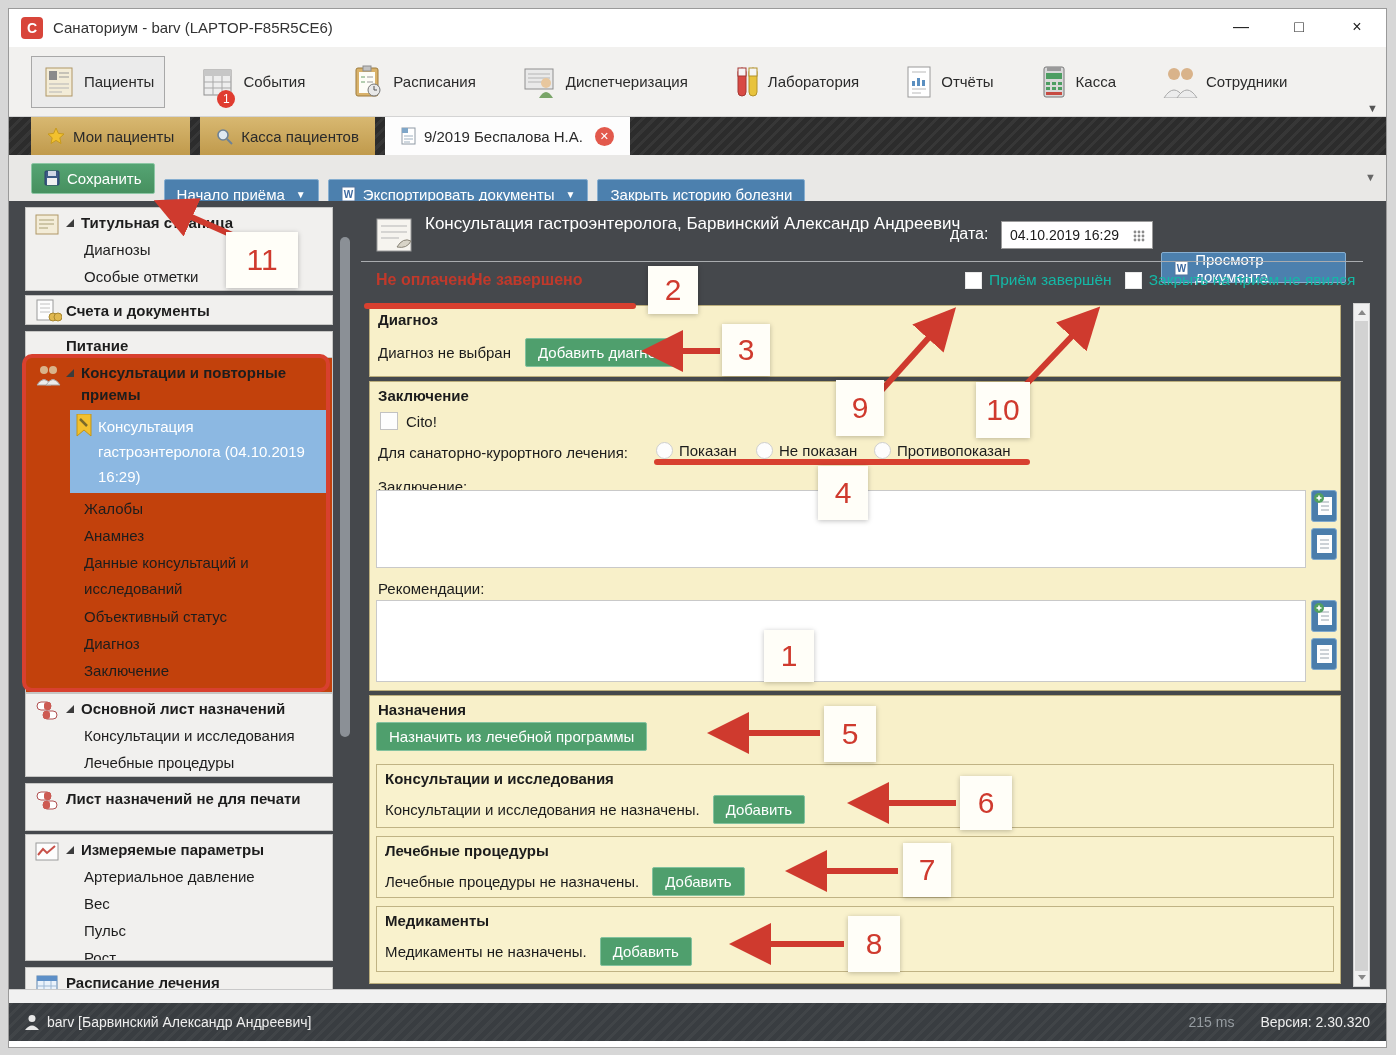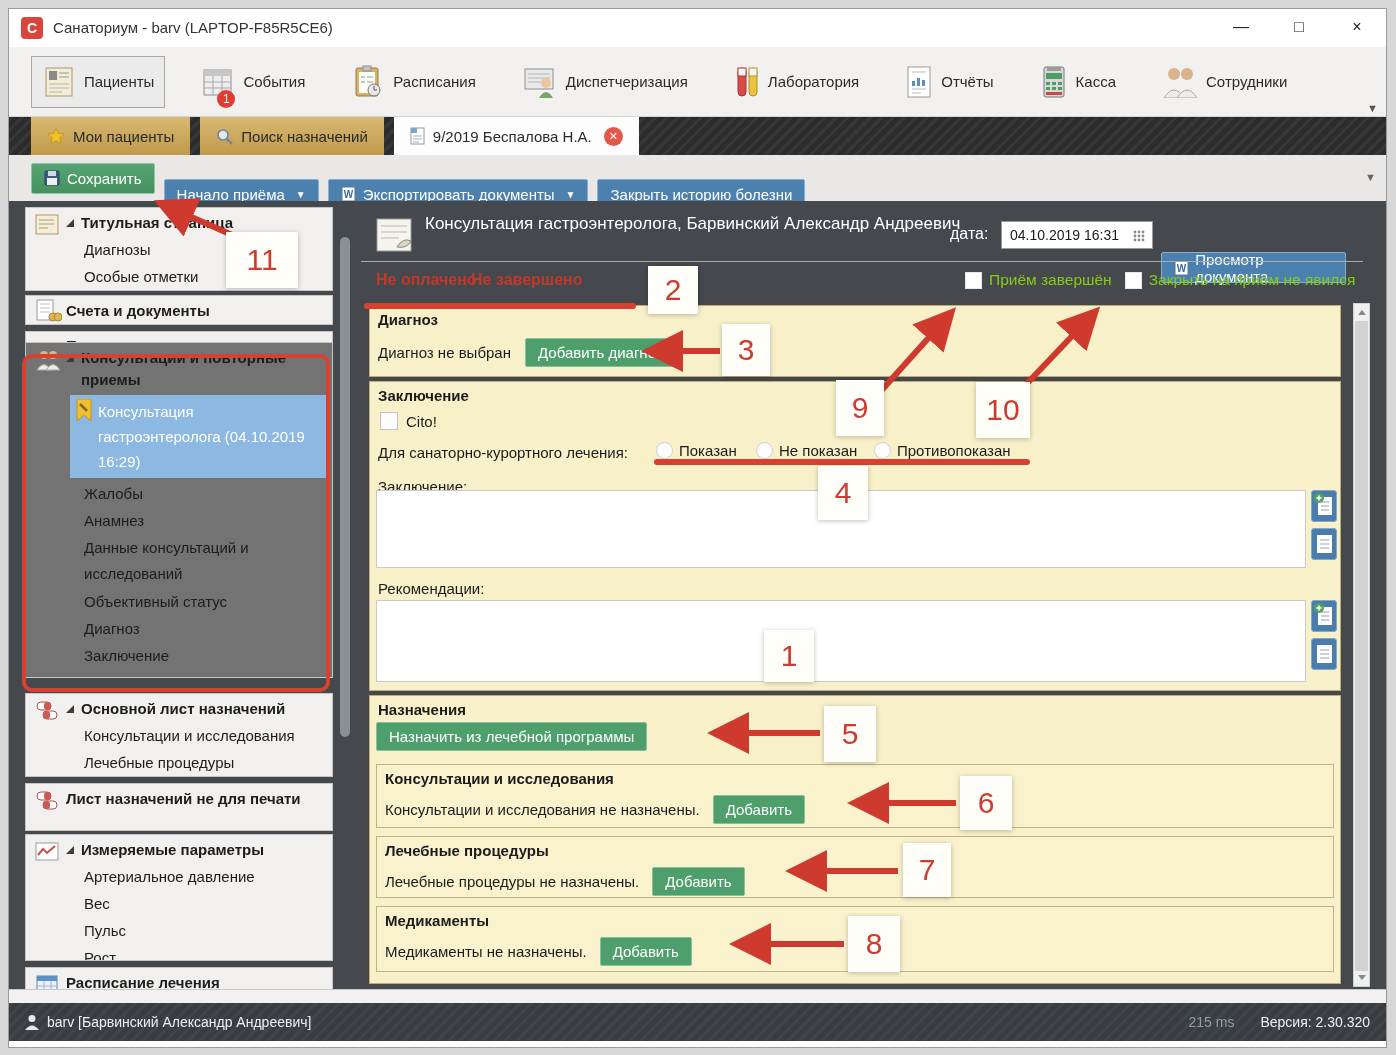--- a/index.html
+++ b/index.html
@@ -48,21 +48,21 @@
 
   
   .body { position:absolute; left:0; top:192px; width:100%; height:788px; background:#45484c; overflow:hidden; }
 
   
   .spanel { position:absolute; left:16px; width:308px; background:#f1f0ee; border:1px solid #c6c6c4;
             font-size:15px; color:#1d1d1d; overflow:hidden; }
   .p1 { top:6px;  height:84px; }
   .p2 { top:94px; height:30px; }
   .p3 { top:130px; height:28px; }
-  .p4 { top:141px; height:336px; background:#737373; }
+  .p4 { top:156px; height:336px; background:#c2410c; }
   .p5 { top:492px; height:84px; }
   .p6 { top:582px; height:48px; }
   .p7 { top:633px; height:127px; }
   .p8 { top:766px; height:56px; }
   .sec-icon { position:absolute; left:8px; top:5px; width:28px; height:24px; }
   .sec-head { margin-left:40px; padding:4px 4px 2px 0; font-weight:bold; display:flex; align-items:flex-start; gap:5px; line-height:22px; }
   .sec-head.center { align-items:center; }
   .expander { width:0; height:0; border-bottom:8px solid #3c3c3c; border-left:8px solid transparent; margin:7px 2px 0 0; flex:none; }
   .child { padding-left:58px; line-height:27px; }
   .child.wrap2 { line-height:26px; padding-top:1px; padding-bottom:1px; }
@@ -80,21 +80,21 @@
   .main-title { position:absolute; left:64px; top:10px; width:580px; font-size:17px; line-height:26px; color:#fff; }
   .date-label { position:absolute; left:589px; top:24px; font-size:16px; color:#fff; }
   .date-input { position:absolute; left:640px; top:20px; width:152px; height:28px; background:#fff;
                 border:1px solid #9a9a9a; font-size:14px; color:#1a1a1a; line-height:26px; padding-left:8px; }
   .date-grid { position:absolute; right:6px; top:7px; }
   .btn-view { position:absolute; left:800px; top:19px; height:31px; }
   .divider { position:absolute; left:0; top:60px; width:1002px; height:1px; background:#a9acaf; }
   .flag { position:absolute; top:70px; font-size:16px; font-weight:bold; color:#c0392b; }
   .flag1 { left:15px; } .flag2 { left:110px; }
   .cb-row { position:absolute; left:604px; top:70px; display:flex; gap:13px; white-space:nowrap; }
-  .cb-item { display:flex; align-items:center; gap:7px; font-size:15.5px; color:#84cc16; }
+  .cb-item { display:flex; align-items:center; gap:7px; font-size:15.5px; color:#14b8a6; }
   .cb-dark { width:17px; height:17px; background:#fff; border:1px solid #e8e8e8; flex:none; }
 
   .panel { position:absolute; left:8px; width:972px; background:#f8f0c9; border:1px solid #bbae7c; font-size:15px; color:#1c1c1c; }
   .p-diag  { top:104px; height:72px; }
   .p-concl { top:180px; height:310px; }
   .p-app   { top:494px; height:289px; }
   .panel-title { position:absolute; left:8px; top:5px; font-weight:bold; }
   .diag-row { position:absolute; left:8px; top:32px; display:flex; align-items:center; gap:14px; }
   .btn-sm-green { display:inline-flex; align-items:center; height:29px; padding:0 12px; font-size:15px; color:#fff;
                   background:#4f9f6d; border:1px solid #83c29e; border-radius:2px; }
@@ -287,21 +287,21 @@
       <svg width="18" height="18">
           <polygon points="9,1 11.4,6.4 17,7 12.8,10.8 14,16.5 9,13.4 4,16.5 5.2,10.8 1,7 6.6,6.4" fill="#f2c12e" stroke="#c89a1c"></polygon>
         </svg>
       <span>Мои пациенты</span>
     </div>
     <div class="tab tan">
       <svg width="17" height="17">
           <circle cx="7" cy="7" r="5" fill="#dfe9f2" stroke="#6d8296" stroke-width="1.6"></circle>
           <line x1="11" y1="11" x2="16" y2="16" stroke="#6d8296" stroke-width="2"></line>
         </svg>
-      <span>Поиск назначений</span>
+      <span>Касса пациентов</span>
     </div>
     <div class="tab active">
       <svg width="15" height="18">
           <rect x="1" y="1" width="13" height="16" fill="#fff" stroke="#8f9aa5"></rect>
           <rect x="1" y="1" width="6" height="5" fill="#7fa6c8"></rect>
           <g stroke="#9fb0bf">
             <line x1="3" y1="9" x2="12" y2="9"></line>
             <line x1="3" y1="12" x2="12" y2="12"></line>
             <line x1="3" y1="15" x2="9" y2="15"></line>
           </g>
@@ -474,21 +474,21 @@
             <line x1="6" y1="9" x2="32" y2="9"></line>
             <line x1="6" y1="15" x2="32" y2="15"></line>
             <line x1="6" y1="21" x2="24" y2="21"></line>
           </g>
           <path d="M22 30 q6 -10 14 -6 q-4 8 -14 6" fill="#d8d4c8" stroke="#8a8578"></path>
         </svg>
       <div class="main-title">Консультация гастроэнтеролога, Барвинский Александр Андреевич</div>
 
       <div class="date-label">дата:</div>
       <div class="date-input">
-        <span>04.10.2019 16:31</span>
+        <span>04.10.2019 16:29</span>
         <svg class="date-grid" width="14" height="14">
             <g fill="#8a8a8a">
               <circle cx="3" cy="3" r="1.4"></circle>
               <circle cx="7" cy="3" r="1.4"></circle>
               <circle cx="11" cy="3" r="1.4"></circle>
               <circle cx="3" cy="7" r="1.4"></circle>
               <circle cx="7" cy="7" r="1.4"></circle>
               <circle cx="11" cy="7" r="1.4"></circle>
               <circle cx="3" cy="11" r="1.4"></circle>
               <circle cx="7" cy="11" r="1.4"></circle>

